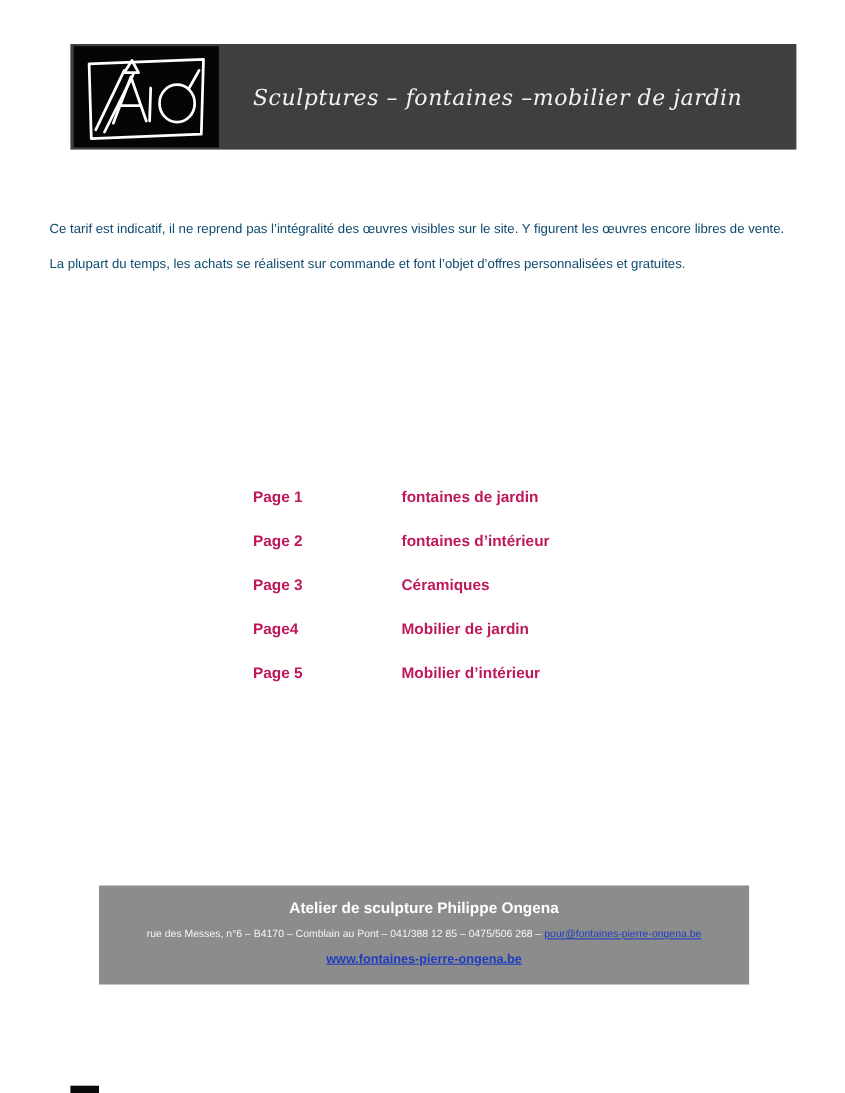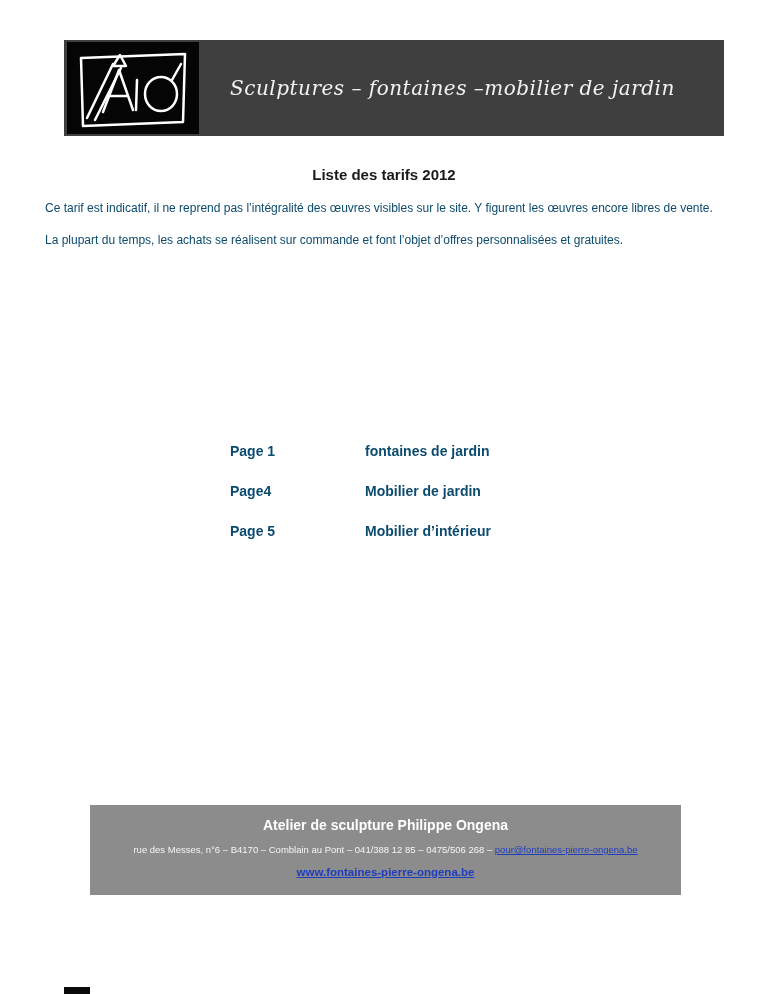--- a/index.html
+++ b/index.html
@@ -80,21 +80,21 @@
   .toc {
     position: absolute;
     left: 230px;
     top: 443px;
   }
   .toc-row {
     display: flex;
     margin-bottom: 23px;
     font-size: 14px;
     font-weight: bold;
-    color: #0c4a6e;
+    color: #be185d;
     line-height: 17px;
   }
   .toc-page { width: 135px; }
 
   
   .footer {
     position: absolute;
     left: 90px;
     top: 805px;
     width: 591px;
@@ -154,31 +154,38 @@
 
         <path d="M64 34 L63 64"></path>
 
         <ellipse cx="88" cy="48" rx="16" ry="17"></ellipse>
         <path d="M99 34 L108 18"></path>
       </svg>
     </div>
     <div class="banner-tagline">Sculptures – fontaines –mobilier de jardin</div>
   </div>
 
-  <div class="doc-title">Liste des tarifs 2012</div>
 
   <div class="intro">
     <p>Ce tarif est indicatif, il ne reprend pas l’intégralité des œuvres visibles sur le site. Y figurent les œuvres encore libres de vente.</p>
     <p>La plupart du temps, les achats se réalisent sur commande et font l’objet d’offres personnalisées et gratuites.</p>
   </div>
 
   <div class="toc">
     <div class="toc-row">
       <span class="toc-page">Page 1</span>
       <span class="toc-label">fontaines de jardin</span>
+    </div>
+    <div class="toc-row">
+      <span class="toc-page">Page 2</span>
+      <span class="toc-label">fontaines d’intérieur</span>
+    </div>
+    <div class="toc-row">
+      <span class="toc-page">Page 3</span>
+      <span class="toc-label">Céramiques</span>
     </div>
     <div class="toc-row">
       <span class="toc-page">Page4</span>
       <span class="toc-label">Mobilier de jardin</span>
     </div>
     <div class="toc-row">
       <span class="toc-page">Page 5</span>
       <span class="toc-label">Mobilier d’intérieur</span>
     </div>
   </div>

